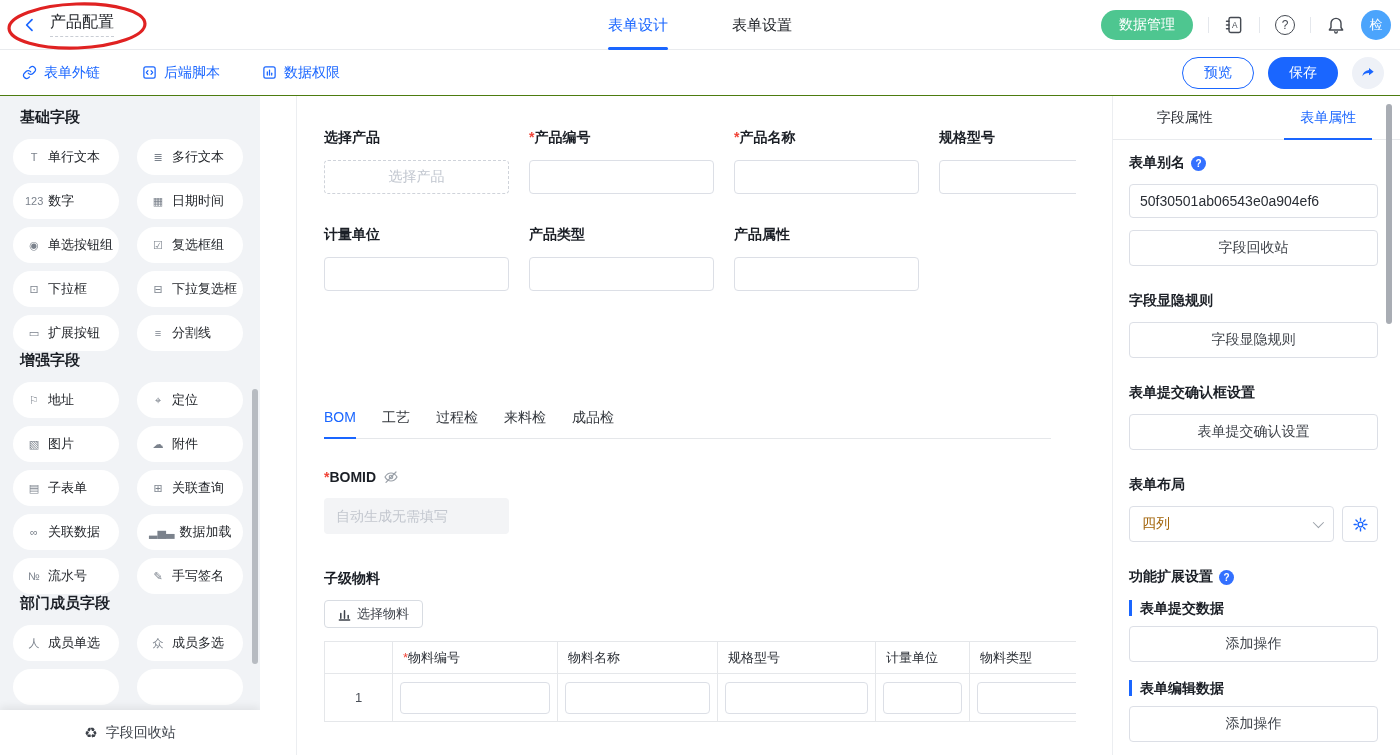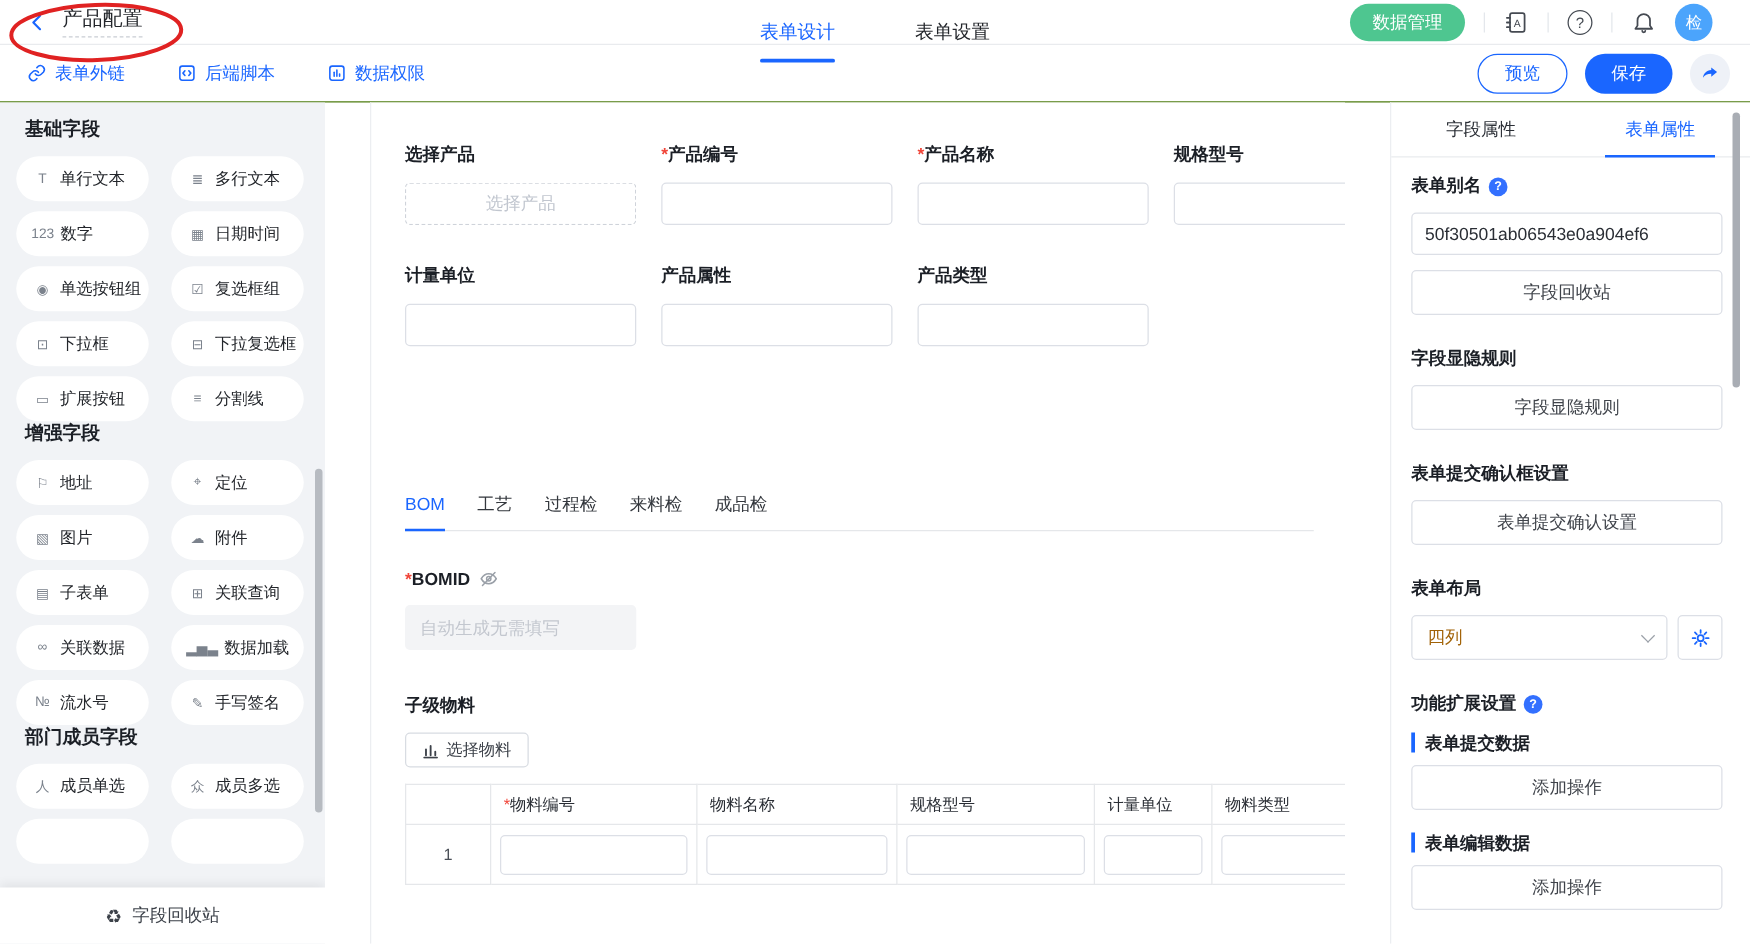--- a/index.html
+++ b/index.html
@@ -1,29 +1,29 @@
 <!DOCTYPE html>
 <html><head>
 <meta charset="utf-8">
 <style>
   * { margin:0; padding:0; box-sizing:border-box; }
   html,body { width:1400px; height:755px; overflow:hidden; }
   body { font-family:"Liberation Sans","DejaVu Sans",sans-serif; color:#23262b; background:#fff; }
   .app { width:1400px; height:755px; display:flex; flex-direction:column; position:relative; }
 
   
-  .topbar { height:36px; border-bottom:1px solid #e9ebee; display:flex; align-items:center; position:relative; background:#fff; flex:0 0 auto; }
+  .topbar { height:50px; border-bottom:1px solid #e9ebee; display:flex; align-items:center; position:relative; background:#fff; flex:0 0 auto; }
   .back-ic { margin-left:22px; cursor:pointer; }
   .page-title { font-size:16px; color:#23262b; margin-left:12px; padding-bottom:3px; border-bottom:1px dashed #c9cdd4; cursor:text; }
   .annotation-ellipse { position:absolute; left:2px; top:1px; pointer-events:none; z-index:20; }
   .nav-tabs { position:absolute; left:50%; transform:translateX(-50%); top:0; height:50px; display:flex; gap:64px; }
   .nav-tab { height:50px; display:flex; align-items:center; font-size:15px; color:#23262b; cursor:pointer; position:relative; }
   .nav-tab.active { color:#1a66ff; }
   .nav-tab.active::after { content:""; position:absolute; left:0; right:0; bottom:0; height:3px; border-radius:2px; background:#1a66ff; }
-  .top-right { margin-left:auto; display:flex; align-items:center; gap:15px; padding-right:30px; }
+  .top-right { margin-left:auto; display:flex; align-items:center; gap:15px; padding-right:9px; }
   .green-btn { height:30px; padding:0 18px; border:none; border-radius:15px; background:#4ec690; color:#fff; font-size:14px; cursor:pointer; font-family:inherit; }
   .vdiv { width:1px; height:16px; background:#e4e7ec; }
   .hd-ic { color:#454a52; display:flex; align-items:center; cursor:pointer; }
   .help-circle { width:20px; height:20px; border:1.5px solid #454a52; border-radius:50%; display:flex; align-items:center; justify-content:center; font-size:12px; color:#454a52; cursor:pointer; }
   .avatar { width:30px; height:30px; border-radius:50%; background:#4ba4fc; color:#fff; font-size:13px; display:flex; align-items:center; justify-content:center; cursor:pointer; }
 
   
   .subbar { height:46px; border-bottom:1px solid #4d7c0f; display:flex; align-items:center; padding:0 16px 0 22px; background:#fff; flex:0 0 auto; }
   .tb-link { display:flex; align-items:center; gap:7px; color:#1a66ff; font-size:14px; margin-right:42px; cursor:pointer; }
   .sub-right { margin-left:auto; display:flex; align-items:center; gap:14px; }
@@ -303,25 +303,25 @@
           <input class="fld-input" style="">
         </div>
       </div>
 
       <div class="field-row second">
         <div class="fld">
           <div class="fld-label"><span class="req"></span><span>计量单位</span></div>
           <input class="fld-input" style="">
         </div>
         <div class="fld">
+          <div class="fld-label"><span class="req"></span><span>产品类型</span></div>
+          <input class="fld-input" style="">
+        </div>
+        <div class="fld">
           <div class="fld-label"><span class="req"></span><span>产品属性</span></div>
-          <input class="fld-input" style="">
-        </div>
-        <div class="fld">
-          <div class="fld-label"><span class="req"></span><span>产品类型</span></div>
           <input class="fld-input" style="">
         </div>
       </div>
 
       <div class="bom-tabs">
         <div class="bom-tab active">BOM</div>
         <div class="bom-tab">工艺</div>
         <div class="bom-tab">过程检</div>
         <div class="bom-tab">来料检</div>
         <div class="bom-tab">成品检</div>

